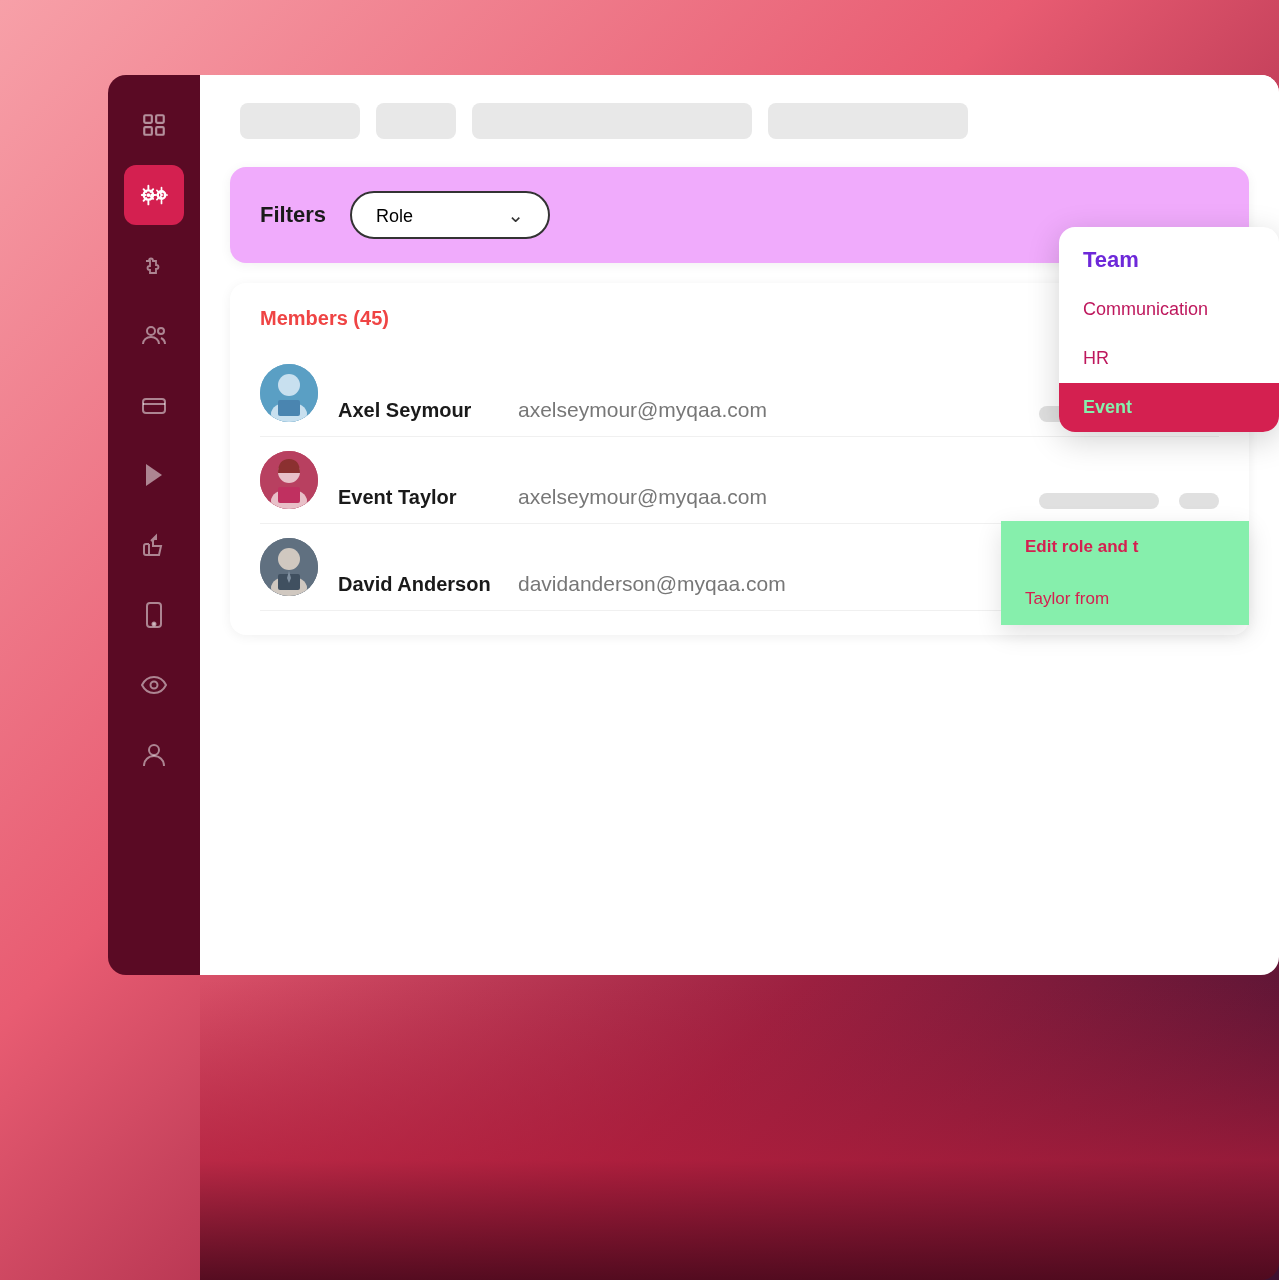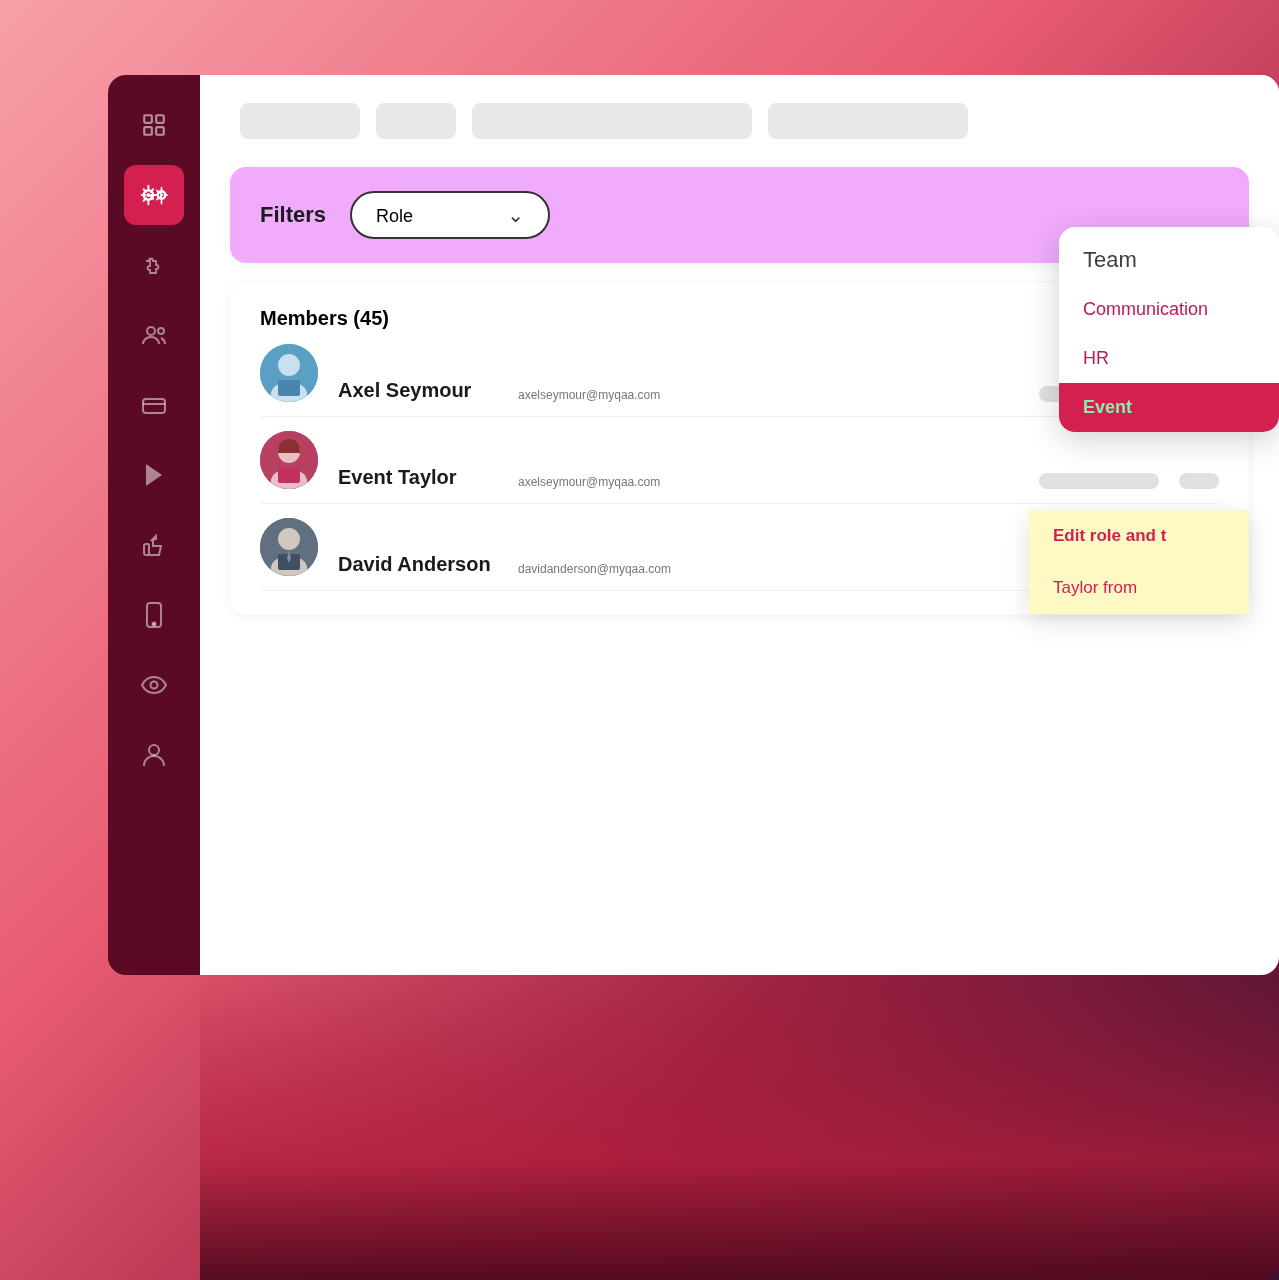--- a/index.html
+++ b/index.html
@@ -118,22 +118,22 @@
       width: 220px;
       background: white;
       border-radius: 16px;
       box-shadow: 0 8px 32px rgba(0,0,0,0.18);
       overflow: hidden;
       z-index: 50;
     }
 
     .team-header {
       font-size: 22px;
-      font-weight: 400;
-      color: #404040;
+      font-weight: 700;
+      color: #6d28d9;
       padding: 20px 24px 12px 24px;
     }
 
     .team-option {
       padding: 14px 24px;
       font-size: 18px;
       color: #be185d;
       cursor: pointer;
     }
 
@@ -149,21 +149,22 @@
       background: white;
       border-radius: 16px;
       padding: 24px 30px;
       box-shadow: 0 2px 12px rgba(0,0,0,0.06);
       position: relative;
     }
 
     .members-title {
       font-size: 20px;
       font-weight: 700;
-      color: #000000;
+      color: #ef4444;
+      margin-bottom: 20px;
     }
 
     .member-row {
       display: flex;
       align-items: flex-end;
       padding: 14px 0;
       gap: 20px;
       border-bottom: 1px solid #f0f0f0;
     }
 
@@ -191,21 +192,21 @@
     .avatar.david { background: linear-gradient(135deg, #607080, #405060); }
 
     .member-name {
       font-size: 20px;
       font-weight: 600;
       color: #1a1a1a;
       min-width: 160px;
     }
 
     .member-email {
-      font-size: 12px;
+      font-size: 21px;
       color: #777;
       flex: 1;
     }
 
     .member-role-bar {
       height: 16px;
       background: #e0e0e0;
       border-radius: 8px;
       width: 120px;
       flex-shrink: 0;
@@ -215,24 +216,24 @@
       height: 16px;
       background: #e0e0e0;
       border-radius: 8px;
       width: 40px;
       flex-shrink: 0;
     }
 
     
     .context-menu {
       position: absolute;
-      bottom: 1px;
+      bottom: 10px;
       right: 0;
-      width: 220px;
-      background: #fef9c3;
+      width: 248px;
+      background: #86efac;
       border-radius: 0;
       box-shadow: 0 8px 24px rgba(0,0,0,0.12);
       overflow: hidden;
       z-index: 50;
     }
 
     .context-menu-item {
       padding: 16px 24px;
       font-size: 17px;
       cursor: pointer;

